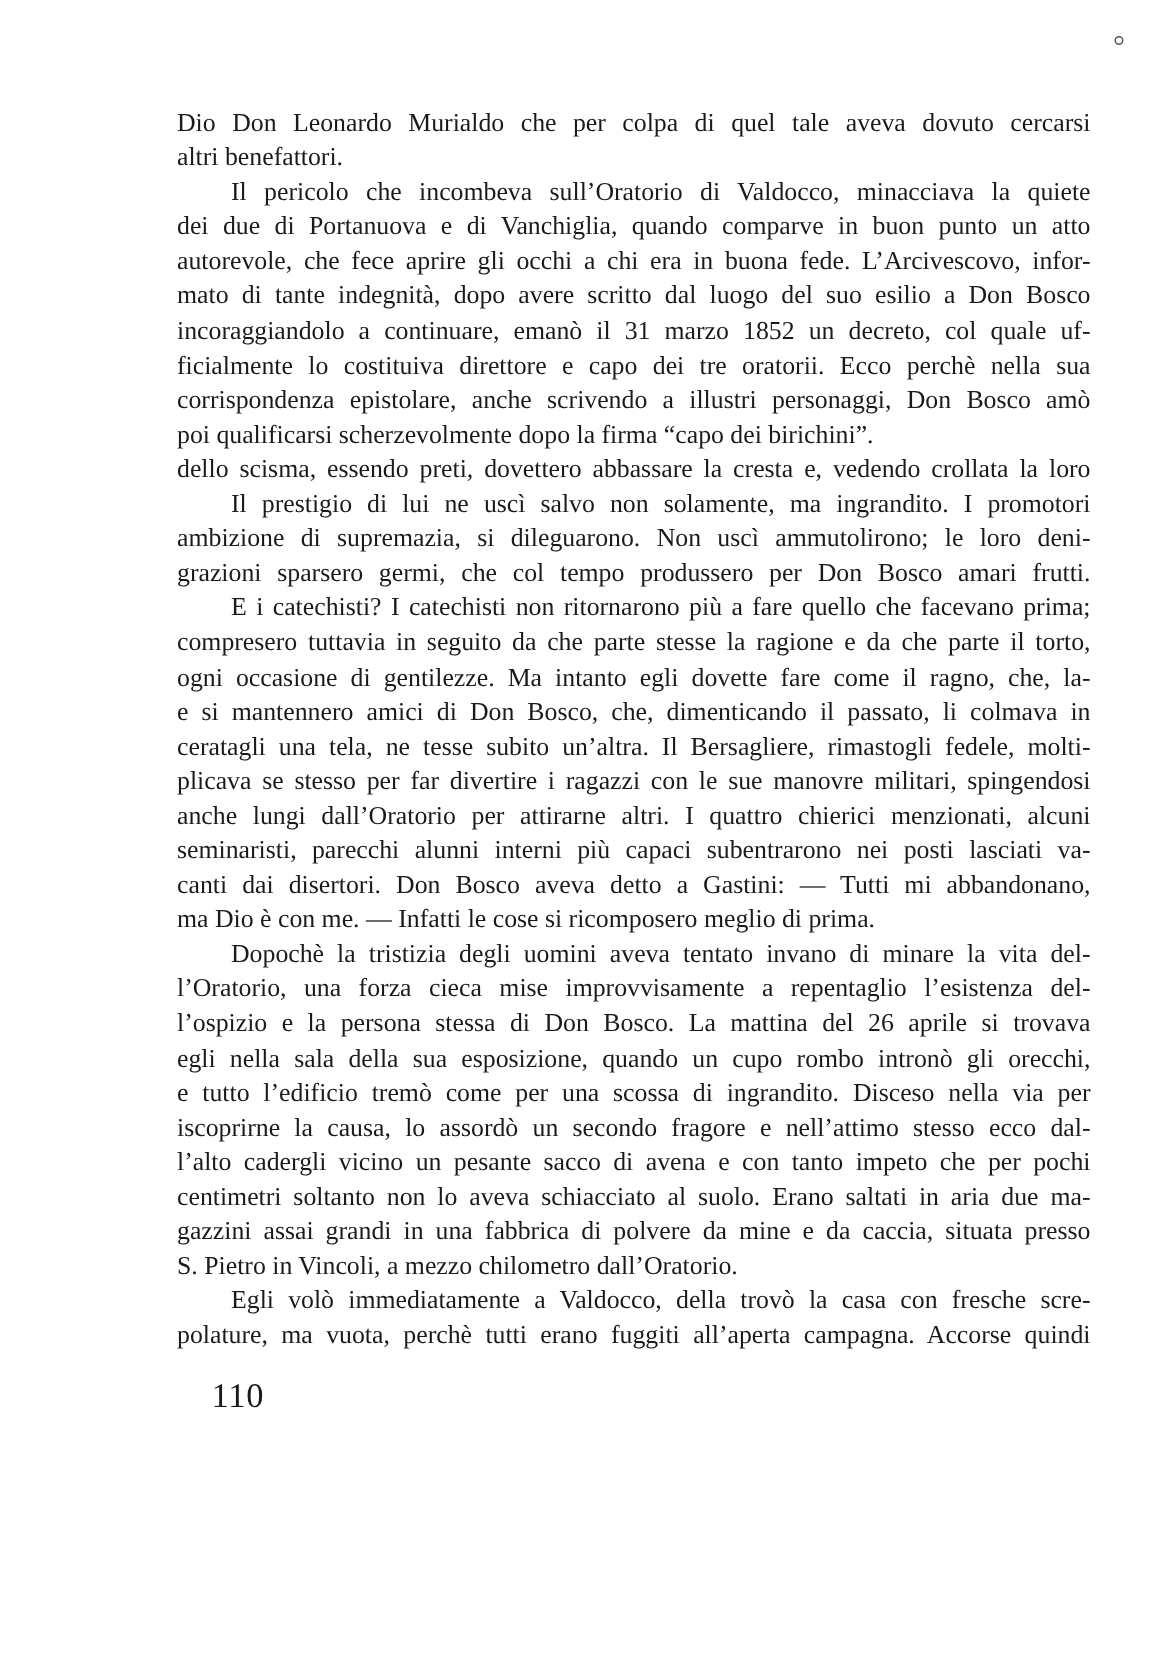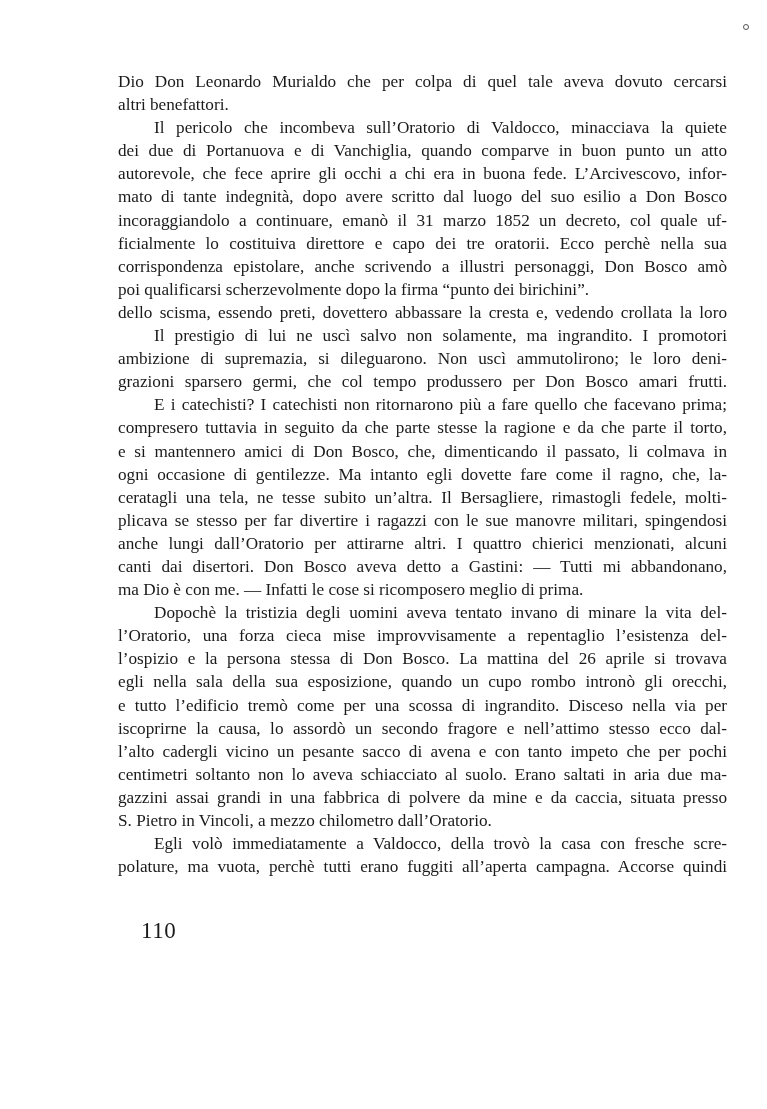--- a/index.html
+++ b/index.html
@@ -74,38 +74,39 @@
     </div>
 
     <div>
       <span class="line indent">Il pericolo che incombeva sull’Oratorio di Valdocco, minacciava la quiete</span>
       <span class="line">dei due di Portanuova e di Vanchiglia, quando comparve in buon punto un atto</span>
       <span class="line">autorevole, che fece aprire gli occhi a chi era in buona fede. L’Arcivescovo, infor-</span>
       <span class="line">mato di tante indegnità, dopo avere scritto dal luogo del suo esilio a Don Bosco</span>
       <span class="line">incoraggiandolo a continuare, emanò il 31 marzo 1852 un decreto, col quale uf-</span>
       <span class="line">ficialmente lo costituiva direttore e capo dei tre oratorii. Ecco perchè nella sua</span>
       <span class="line">corrispondenza epistolare, anche scrivendo a illustri personaggi, Don Bosco amò</span>
-      <span class="line last">poi qualificarsi scherzevolmente dopo la firma “punto dei birichini”.</span>
+      <span class="line last">poi qualificarsi scherzevolmente dopo la firma “capo dei birichini”.</span>
     </div>
 
     <div>
       <span class="line">dello scisma, essendo preti, dovettero abbassare la cresta e, vedendo crollata la loro</span>
       <span class="line indent">Il prestigio di lui ne uscì salvo non solamente, ma ingrandito. I promotori</span>
       <span class="line">ambizione di supremazia, si dileguarono. Non uscì ammutolirono; le loro deni-</span>
       <span class="line">grazioni sparsero germi, che col tempo produssero per Don Bosco amari frutti.</span>
     </div>
 
     <div>
       <span class="line indent">E i catechisti? I catechisti non ritornarono più a fare quello che facevano prima;</span>
       <span class="line">compresero tuttavia in seguito da che parte stesse la ragione e da che parte il torto,</span>
+      <span class="line">ogni occasione di gentilezze. Ma intanto egli dovette fare come il ragno, che, la-</span>
       <span class="line">e si mantennero amici di Don Bosco, che, dimenticando il passato, li colmava in</span>
-      <span class="line">ogni occasione di gentilezze. Ma intanto egli dovette fare come il ragno, che, la-</span>
       <span class="line">ceratagli una tela, ne tesse subito un’altra. Il Bersagliere, rimastogli fedele, molti-</span>
       <span class="line">plicava se stesso per far divertire i ragazzi con le sue manovre militari, spingendosi</span>
       <span class="line">anche lungi dall’Oratorio per attirarne altri. I quattro chierici menzionati, alcuni</span>
+      <span class="line">seminaristi, parecchi alunni interni più capaci subentrarono nei posti lasciati va-</span>
       <span class="line">canti dai disertori. Don Bosco aveva detto a Gastini: — Tutti mi abbandonano,</span>
       <span class="line last">ma Dio è con me. — Infatti le cose si ricomposero meglio di prima.</span>
     </div>
 
     <div>
       <span class="line indent">Dopochè la tristizia degli uomini aveva tentato invano di minare la vita del-</span>
       <span class="line">l’Oratorio, una forza cieca mise improvvisamente a repentaglio l’esistenza del-</span>
       <span class="line">l’ospizio e la persona stessa di Don Bosco. La mattina del 26 aprile si trovava</span>
       <span class="line">egli nella sala della sua esposizione, quando un cupo rombo intronò gli orecchi,</span>
       <span class="line">e tutto l’edificio tremò come per una scossa di ingrandito. Disceso nella via per</span>

